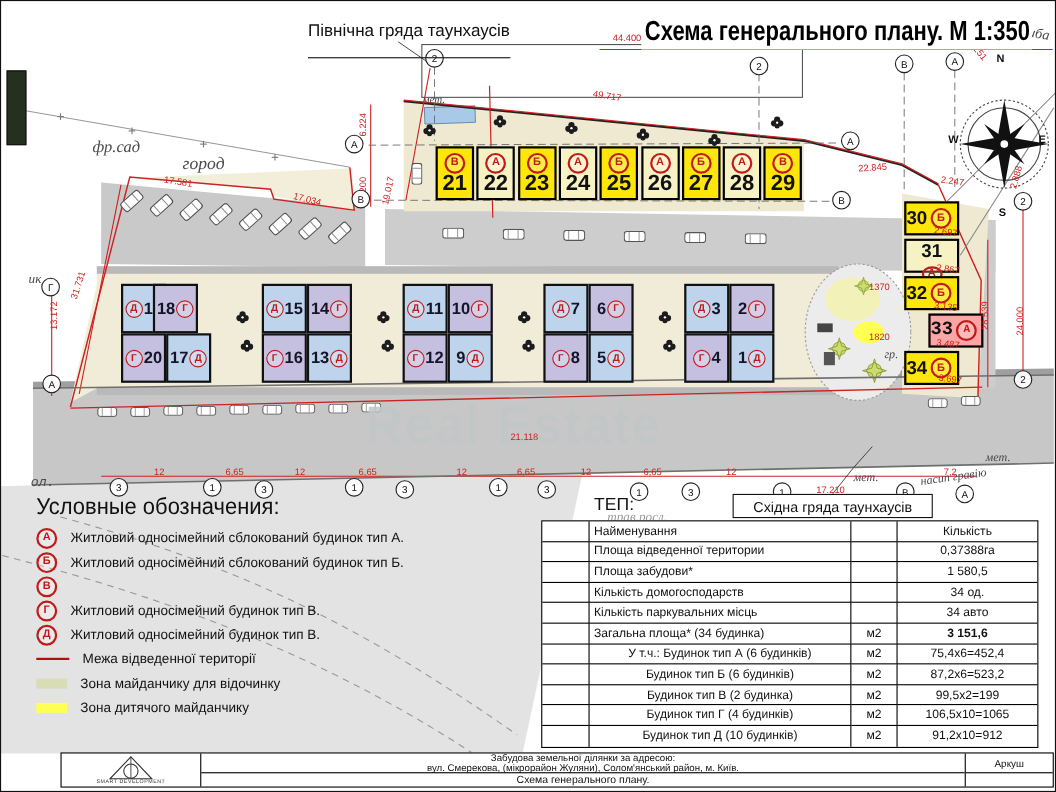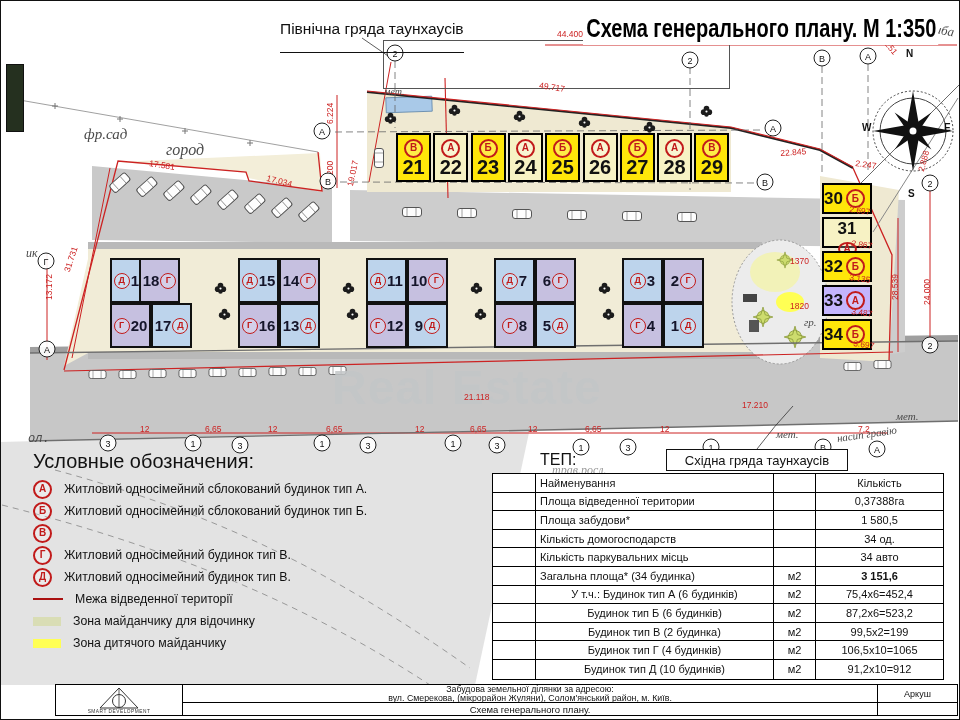--- a/index.html
+++ b/index.html
@@ -356,21 +356,21 @@
       <div class="badge">Б</div>
     </div>
     <div class="unit-e" style="left: 822px; top: 217px; background: rgb(247, 242, 196); flex-direction: column;">
       <div class="num">31</div>
       <div class="badge">А</div>
     </div>
     <div class="unit-e" style="left: 822px; top: 251px; background: rgb(255, 230, 10);">
       <div class="num">32</div>
       <div class="badge">Б</div>
     </div>
-    <div class="unit-e" style="left: 822px; top: 285px; background: #c4b5fd;">
+    <div class="unit-e" style="left: 844px; top: 285px; background: #fca5a5; font-family: Liberation Mono, monospace;">
       <div class="num">33</div>
       <div class="badge">А</div>
     </div>
     <div class="unit-e" style="left: 822px; top: 319px; background: rgb(255, 230, 10);">
       <div class="num">34</div>
       <div class="badge">Б</div>
     </div>
   </div>
 <div id="units-mid">
     <div class="unit-m" style="left: 110px; top: 258px; background: rgb(189, 212, 236);">
@@ -482,21 +482,21 @@
     <div class="dim" style="left: 464px; top: 392px;">21.118</div>
     <div class="dim" style="left: 140px; top: 424px;">12</div>
     <div class="dim" style="left: 205px; top: 424px;">6,65</div>
     <div class="dim" style="left: 268px; top: 424px;">12</div>
     <div class="dim" style="left: 326px; top: 424px;">6,65</div>
     <div class="dim" style="left: 415px; top: 424px;">12</div>
     <div class="dim" style="left: 470px; top: 424px;">6,65</div>
     <div class="dim" style="left: 528px; top: 424px;">12</div>
     <div class="dim" style="left: 585px; top: 424px;">6,65</div>
     <div class="dim" style="left: 660px; top: 424px;">12</div>
-    <div class="dim" style="left: 742px; top: 400px;">17.210</div>
+    <div class="dim" style="left: 742px; top: 440px;">17.210</div>
     <div class="dim" style="left: 858px; top: 424px;">7,2</div>
   </div>
 <div id="axes">
     <div class="axis-c" style="left: 395px; top: 53px;">2</div>
     <div class="axis-c" style="left: 690px; top: 60px;">2</div>
     <div class="axis-c" style="left: 822px; top: 58px;">В</div>
     <div class="axis-c" style="left: 868px; top: 56px;">А</div>
     <div class="axis-c" style="left: 322px; top: 131px;">А</div>
     <div class="axis-c" style="left: 328px; top: 181px;">В</div>
     <div class="axis-c" style="left: 773px; top: 128px;">А</div>

